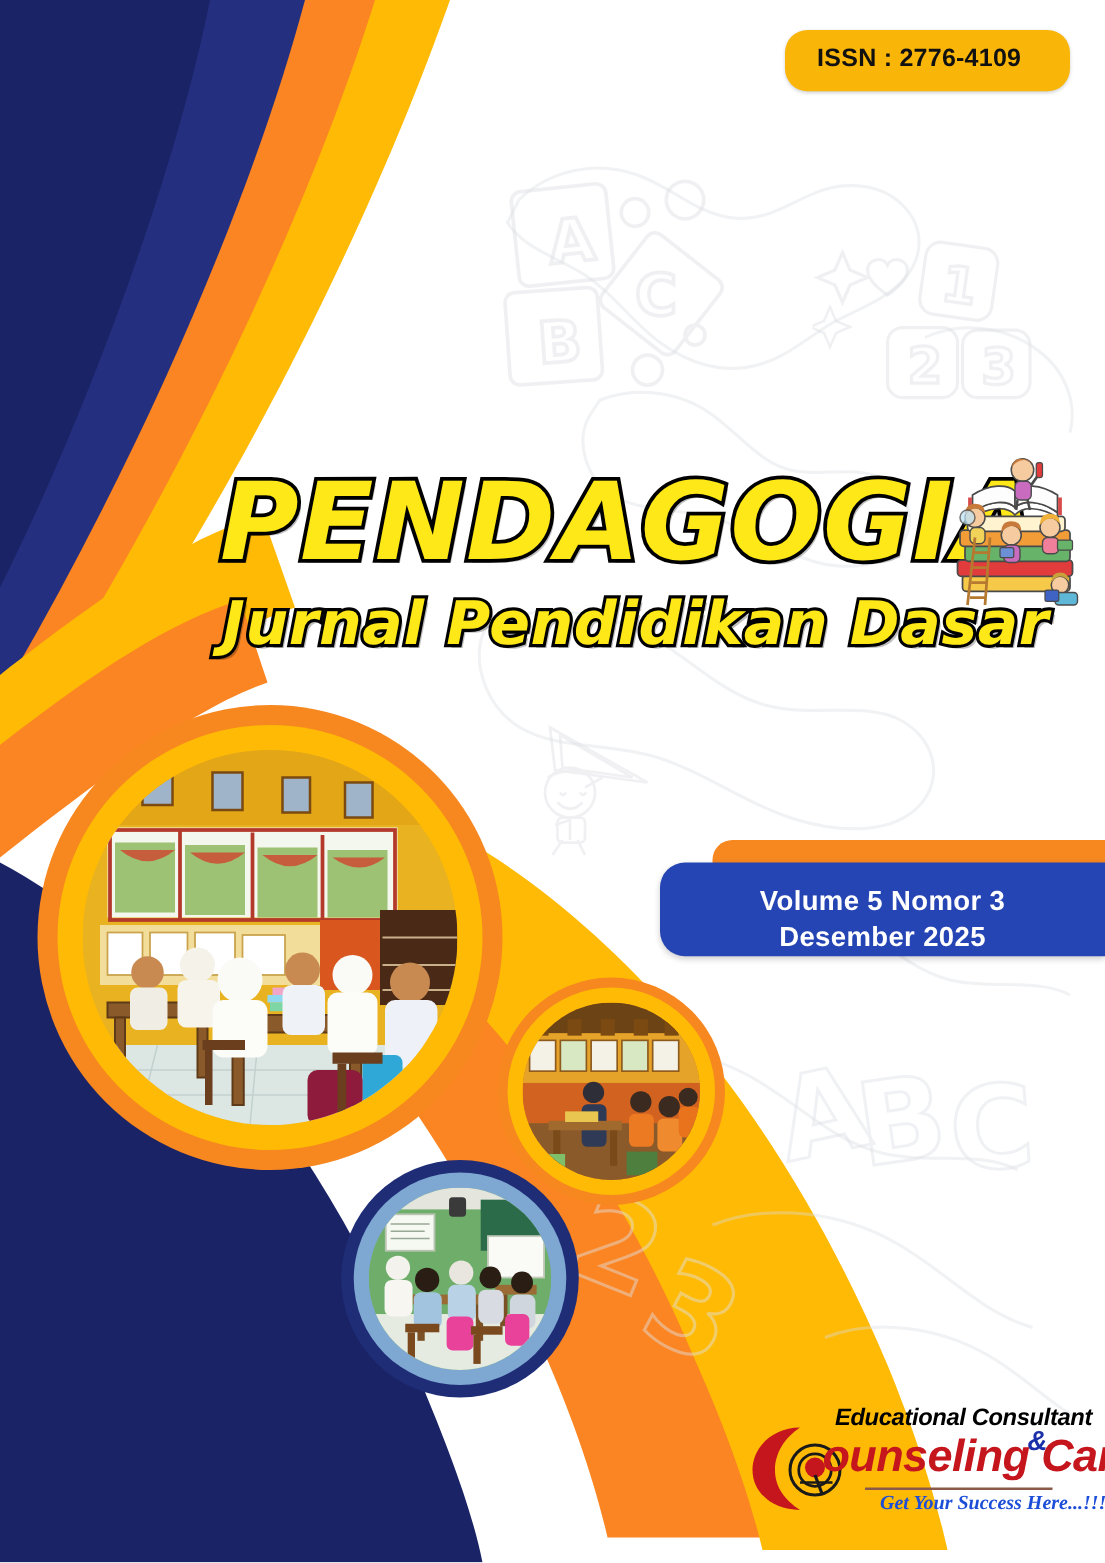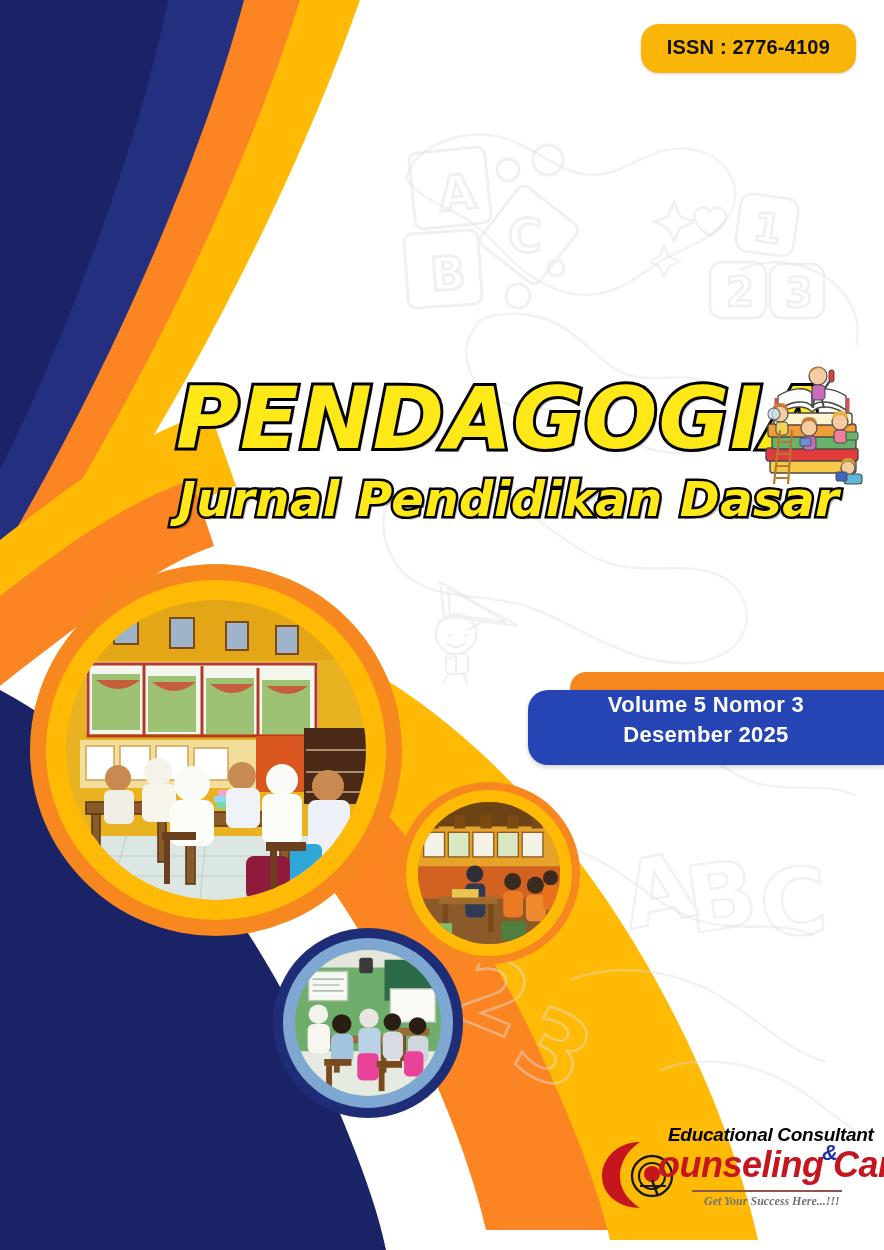--- a/index.html
+++ b/index.html
@@ -21,21 +21,21 @@
   .bg-layer { position:absolute; left:0; top:0; width:884px; height:1250px; }
 
   
   .watermark { position:absolute; opacity:.45; pointer-events:none; }
 
   
   #issn-badge {
     position:absolute; right:28px; top:24px;
     background:#F9B508;
     border-radius:18px;
-    padding:10px 26px 12px 26px;
+    padding:10px 39px 12px 26px;
     text-align:center;
     box-shadow:0 1px 3px rgba(0,0,0,.18);
   }
   #issn-badge div {
     color:#111; font-weight:bold; font-size:20px;
     line-height:1.35; letter-spacing:.2px;
     white-space:nowrap;
   }
 
   
@@ -74,21 +74,21 @@
     background:#F7871F;
     border-top-left-radius:16px;
   }
   #volume-badge {
     position:absolute; left:528px; top:690px;
     width:356px; height:75px;
     background:#2645B4;
     border-top-left-radius:20px;
     border-bottom-left-radius:20px;
     display:flex; flex-direction:column;
-    align-items:center; justify-content:flex-start;
+    align-items:center; justify-content:flex-end;
     box-shadow:0 2px 5px rgba(0,0,0,.20);
   }
   #volume-badge div {
     color:#fff; font-weight:bold; font-size:22px;
     line-height:1.35; letter-spacing:.3px; white-space:nowrap;
   }
 
   
   .photo-circle { position:absolute; border-radius:50%; overflow:hidden; }
   .photo-circle .inner { position:absolute; border-radius:50%; overflow:hidden; }
@@ -124,22 +124,22 @@
   }
   #logo-line2 {
     position:absolute; left:62px; top:22px;
     font-size:36px; font-weight:bold; font-style:italic;
     color:#C4161C; white-space:nowrap;
     letter-spacing:-.5px;
     font-family:"Liberation Sans", sans-serif;
   }
   #logo-tagline {
     position:absolute; left:108px; top:72px;
-    font-size:12px; font-weight:bold; font-style:italic;
-    color:#737373; white-space:nowrap;
+    font-size:16px; font-weight:bold; font-style:italic;
+    color:#1d4ed8; white-space:nowrap;
     font-family:"Liberation Serif", serif;
   }
   #logo-rule { position:absolute; left:96px; top:68px; width:150px; height:2px; background:#8A5A48; }
 </style>
 </head>
 <body>
 
 <div id="cover">
 
   <svg class="bg-layer" viewBox="0 0 884 1250" preserveAspectRatio="none">

